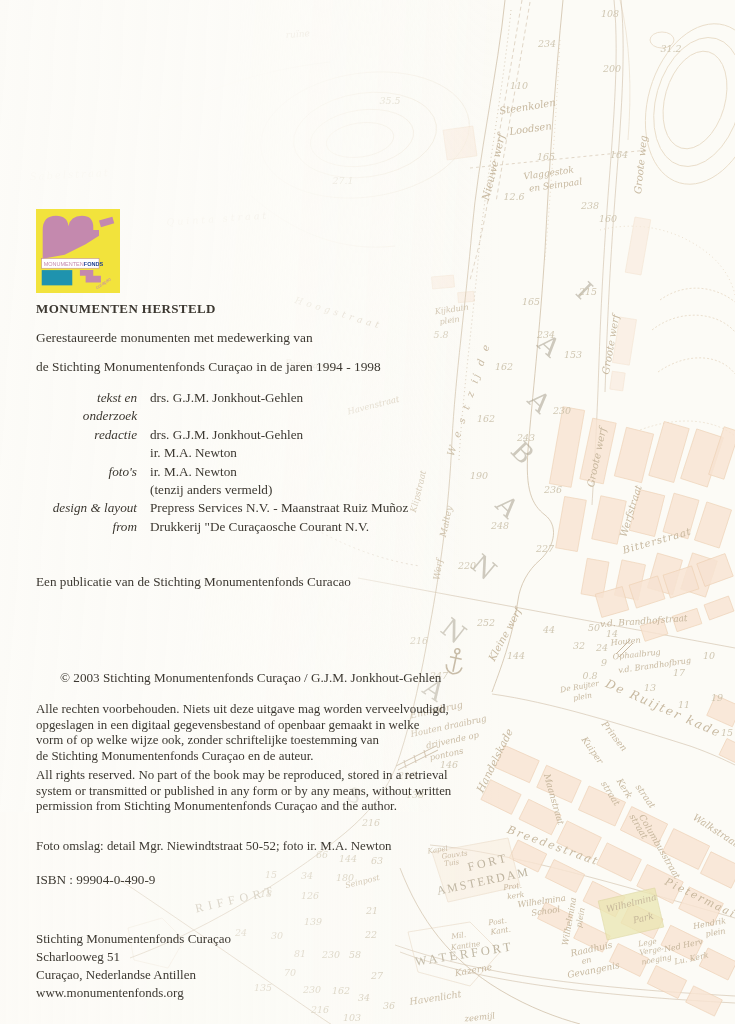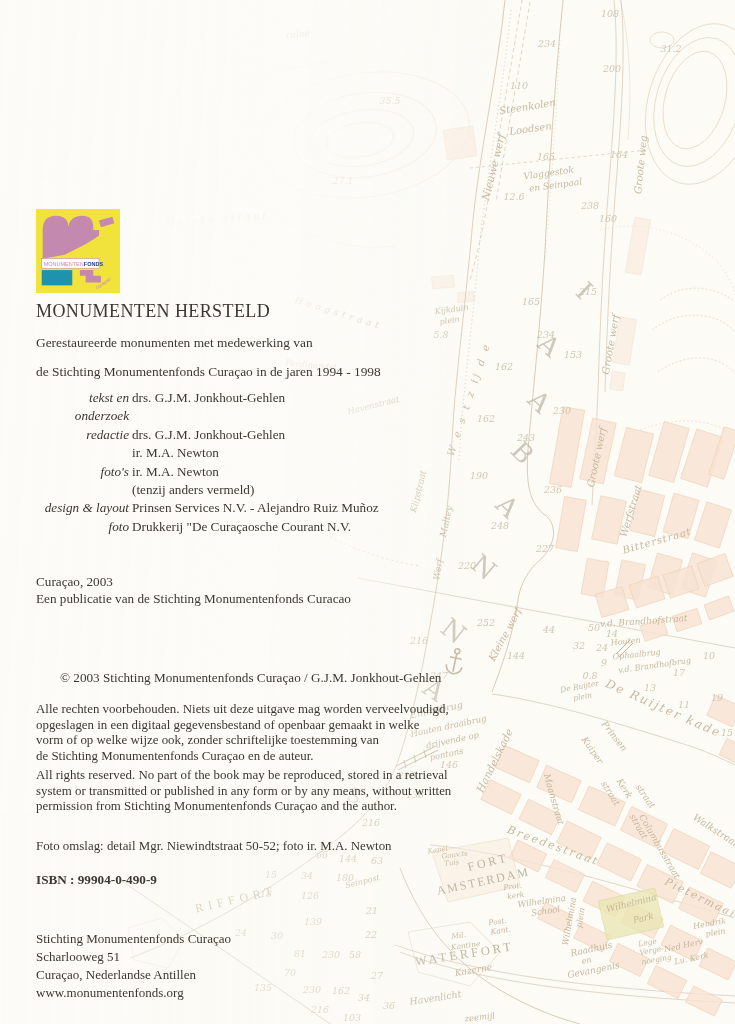--- a/index.html
+++ b/index.html
@@ -18,25 +18,25 @@
   .ml-caps{font-family:"Liberation Serif",serif;fill:#b0a58d;text-anchor:middle;opacity:.85;}
   .ml-big{font-family:"DejaVu Serif",serif;fill:#a39b88;text-anchor:middle;opacity:.55;}
   .ml-num{font-family:"DejaVu Serif",serif;font-style:italic;fill:#c6bba3;font-size:9.5px;text-anchor:middle;opacity:.85;}
   .bld{fill:#f7e2d0;stroke:#ecccae;stroke-width:.7;opacity:.85;}
   .bld2{fill:#f9e9da;stroke:#eed3ba;stroke-width:.6;opacity:.6;}
   .cont{fill:none;stroke:#e3d3bb;stroke-width:.9;}
   .shore{fill:none;stroke:#c9b69c;stroke-width:.9;opacity:.8;}
   .road{fill:none;stroke:#cdbba2;stroke-width:.8;opacity:.75;}
 
   
-  .title-h{font-size:18px;letter-spacing:.4px;margin:0 0 8px 0;font-weight:normal;}
+  .title-h{font-size:13px;letter-spacing:.4px;margin:0 0 8px 0;font-weight:bold;}
   .title-sub{font-size:13.4px;line-height:17px;margin-top:12px;}
   .credits .crow{display:flex;font-size:13.2px;line-height:18.4px;}
   .credits .clabel{width:93px;text-align:right;font-style:italic;flex:0 0 93px;}
-  .credits .cval{margin-left:3px;}
+  .credits .cval{margin-left:13px;}
   .body13{font-size:13.2px;line-height:16.5px;}
   .para{font-size:12.9px;line-height:15.6px;white-space:pre-line;width:440px;}
   .addr{font-size:13px;line-height:18px;white-space:pre-line;}
 
   
   .logo{width:86px;height:84px;}
 </style>
 </head>
 <body>
 
@@ -352,21 +352,21 @@
         <text x="64" y="84" font-family="Liberation Sans, sans-serif" font-size="5" font-style="italic" fill="#c489ae" transform="rotate(-33 64 84)">curaçao</text>
       </svg>
     </div>
 
     <div class="abs" style="left:36px;top:301px;">
       <h1 class="title-h">MONUMENTEN HERSTELD</h1>
       <div class="title-sub">Gerestaureerde monumenten met medewerking van</div>
       <div class="title-sub">de Stichting Monumentenfonds Curaçao in de jaren 1994 - 1998</div>
     </div>
 
-    <div class="abs credits" style="left:36px;top:389px;">
+    <div class="abs credits" style="left:44px;top:389px;">
       <div class="crow">
         <div class="clabel">tekst en onderzoek</div>
         <div class="cval">
           <div>drs. G.J.M. Jonkhout-Gehlen</div>
         </div>
       </div>
       <div class="crow">
         <div class="clabel">redactie</div>
         <div class="cval">
           <div>drs. G.J.M. Jonkhout-Gehlen</div>
@@ -376,48 +376,47 @@
       <div class="crow">
         <div class="clabel">foto's</div>
         <div class="cval">
           <div>ir. M.A. Newton</div>
           <div>(tenzij anders vermeld)</div>
         </div>
       </div>
       <div class="crow">
         <div class="clabel">design &amp; layout</div>
         <div class="cval">
-          <div>Prinsen Services N.V. - Alejandro Ruiz Muñoz</div>
+          <div>Prepress Services N.V. - Maanstraat Ruiz Muñoz</div>
         </div>
       </div>
       <div class="crow">
-        <div class="clabel">foto</div>
+        <div class="clabel">from</div>
         <div class="cval">
           <div>Drukkerij "De Curaçaosche Courant N.V.</div>
         </div>
       </div>
     </div>
 
     <div class="abs body13" style="left:36px;top:574px;">
-      <div>Curaçao, 2003</div>
       <div>Een publicatie van de Stichting Monumentenfonds Curacao</div>
     </div>
 
     <div class="abs body13" style="left:36px;top:670px;margin-left:24px;">© 2003 Stichting Monumentenfonds Curaçao / G.J.M. Jonkhout-Gehlen</div>
 
     <div class="abs para" style="left:36px;top:702px;">Alle rechten voorbehouden. Niets uit deze uitgave mag worden verveelvoudigd,
 opgeslagen in een digitaal gegevensbestand of openbaar gemaakt in welke
 vorm of op welke wijze ook, zonder schriftelijke toestemming van
 de Stichting Monumentenfonds Curaçao en de auteur.</div>
     <div class="abs para" style="left:36px;top:768px;">All rights reserved. No part of the book may be reproduced, stored in a retrieval
 system or transmitted or published in any form or by any means, without written
 permission from Stichting Monumentenfonds Curaçao and the author.</div>
 
     <div class="abs para" style="left:36px;top:839px;">Foto omslag: detail Mgr. Niewindtstraat 50-52; foto ir. M.A. Newton</div>
 
-    <div class="abs body13" style="left:36px;top:872px;font-weight:bold;">ISBN : 99904-0-490-9</div>
+    <div class="abs body13" style="left:36px;top:872px;">ISBN : 99904-0-490-9</div>
 
     <div class="abs addr" style="left:36px;top:930px;">Stichting Monumentenfonds Curaçao
 Scharlooweg 51
 Curaçao, Nederlandse Antillen
 www.monumentenfonds.org</div>
   </div>
 </div>
 
 </body></html>

